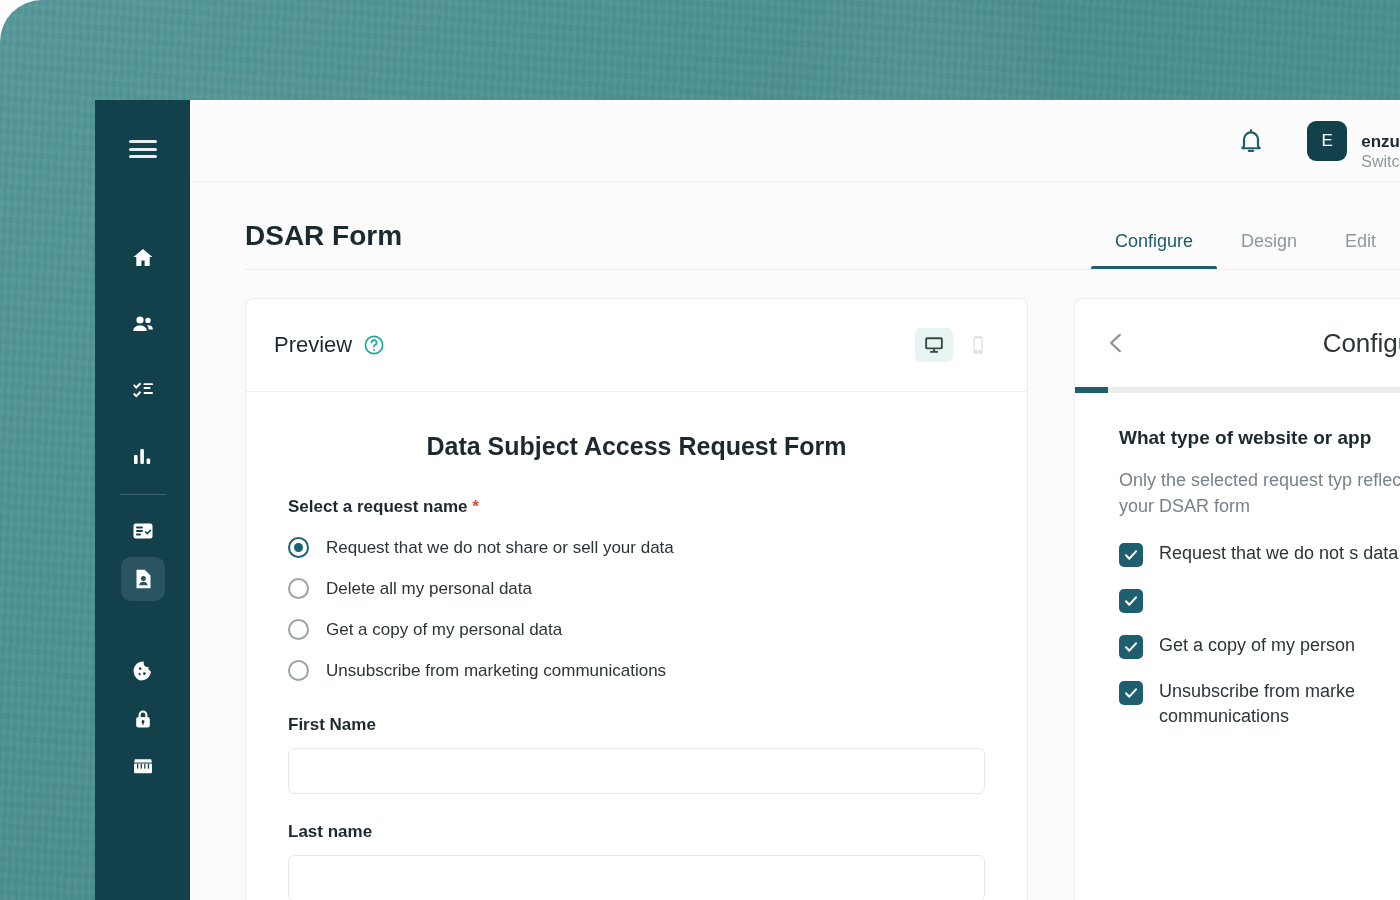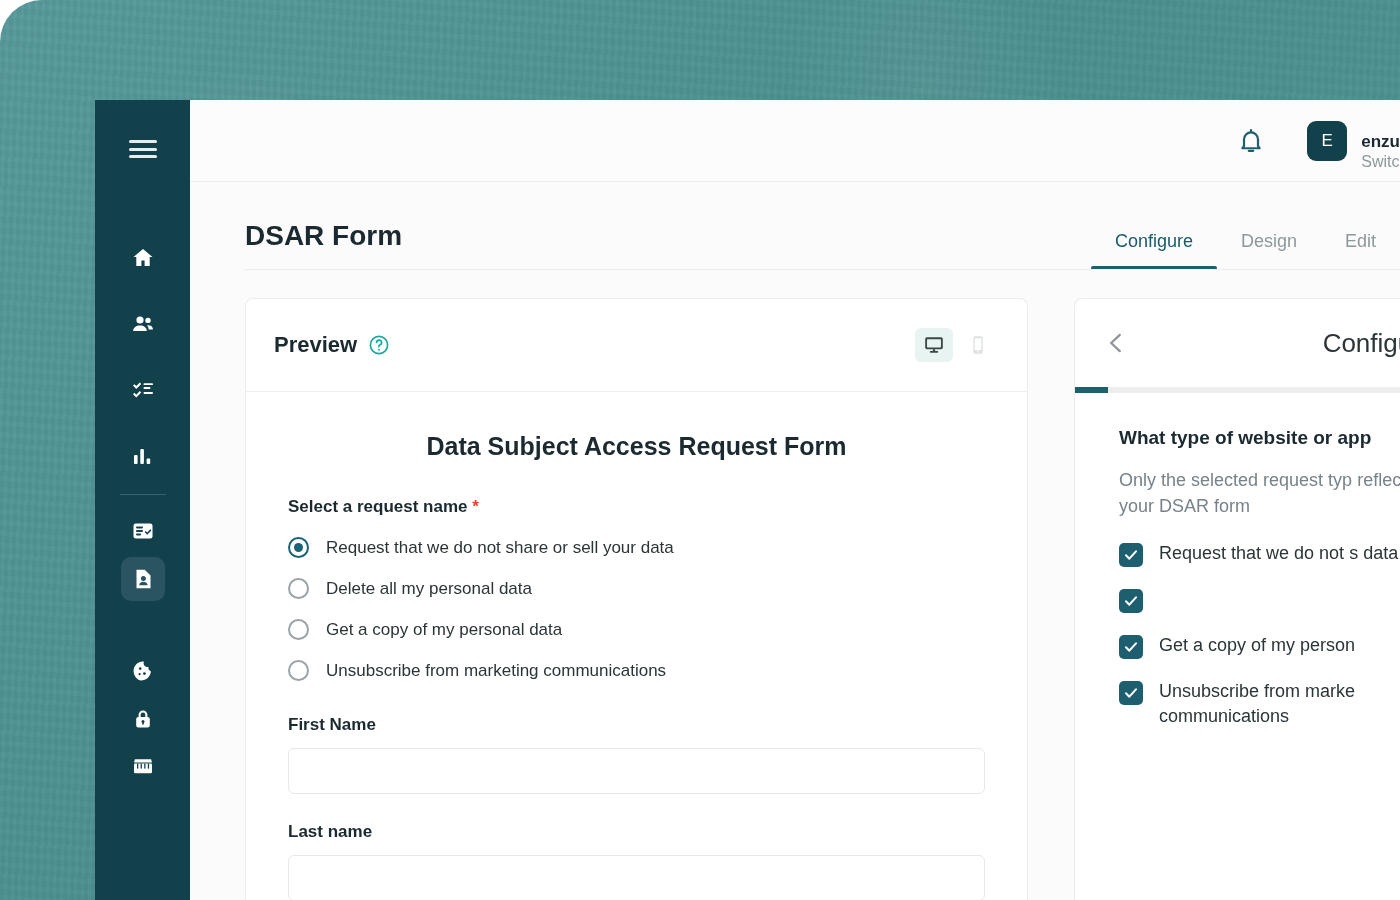--- a/index.html
+++ b/index.html
@@ -147,21 +147,21 @@
     border-radius: 8px 8px 0 0;
     display:flex; flex-direction:column;
     overflow:hidden;
   }
   .preview-head {
     height: 93px; flex: 0 0 93px;
     border-bottom: 1px solid #efefef;
     display:flex; align-items:center;
     padding: 0 30px 0 28px;
   }
-  .preview-label { font-size: 22px; font-weight: 700; color:#1b2a30; }
+  .preview-label { font-size: 22px; font-weight: 400; color:#1b2a30; }
   .help-icon { margin-left: 11px; display:flex; align-items:center; }
   .help-icon svg { width: 22px; height:22px; display:block; }
   .view-toggle { margin-left:auto; display:flex; align-items:center; gap: 6px; }
   .vt-btn { width: 38px; height: 34px; border-radius:6px; display:flex; align-items:center; justify-content:center; cursor:pointer; }
   .vt-btn.active { background:#e8f4f1; }
   .vt-btn svg { display:block; }
 
   .preview-body { padding: 40px 42px 0 42px; overflow:hidden; }
   .form-title { text-align:center; font-size: 25px; font-weight:700; color:#1b2a30; margin-bottom: 36px; }
   .field-label { font-size: 17px; font-weight:700; color:#1b2a30; }

